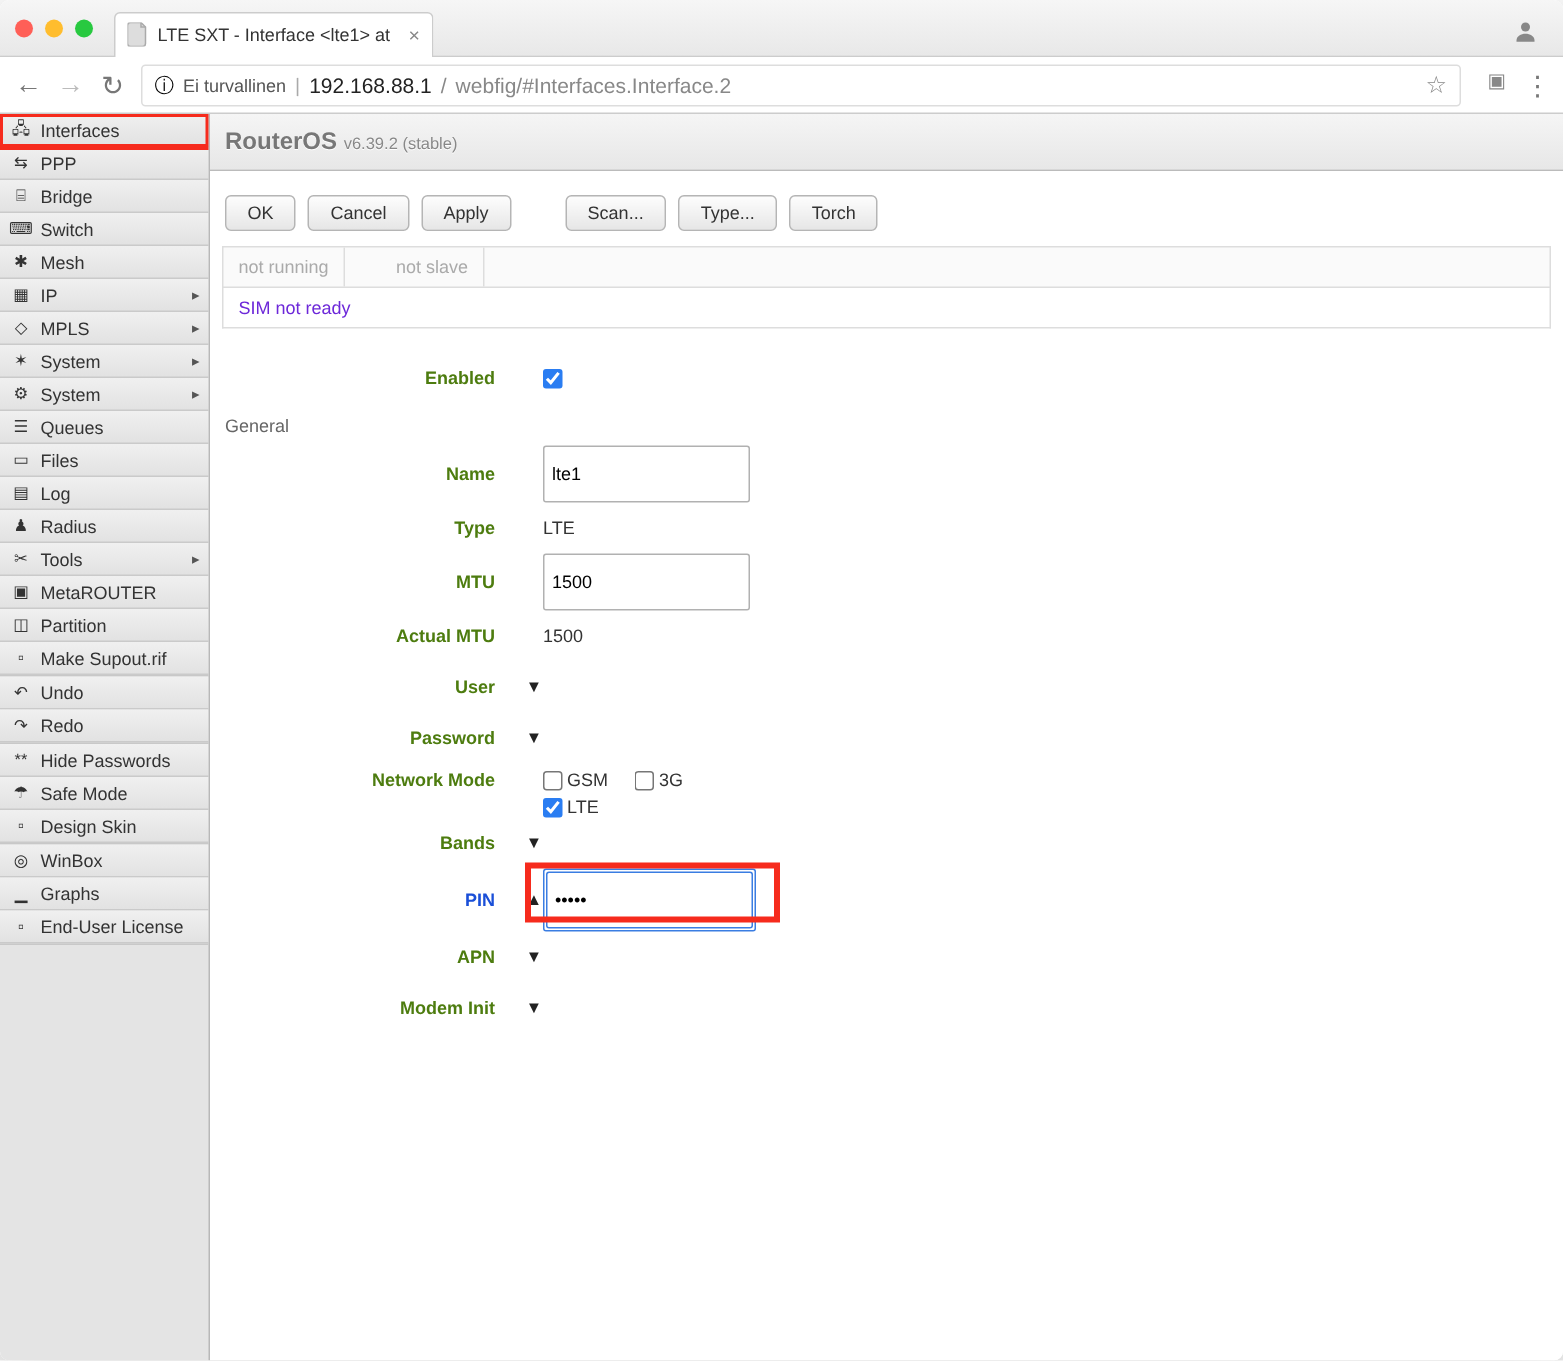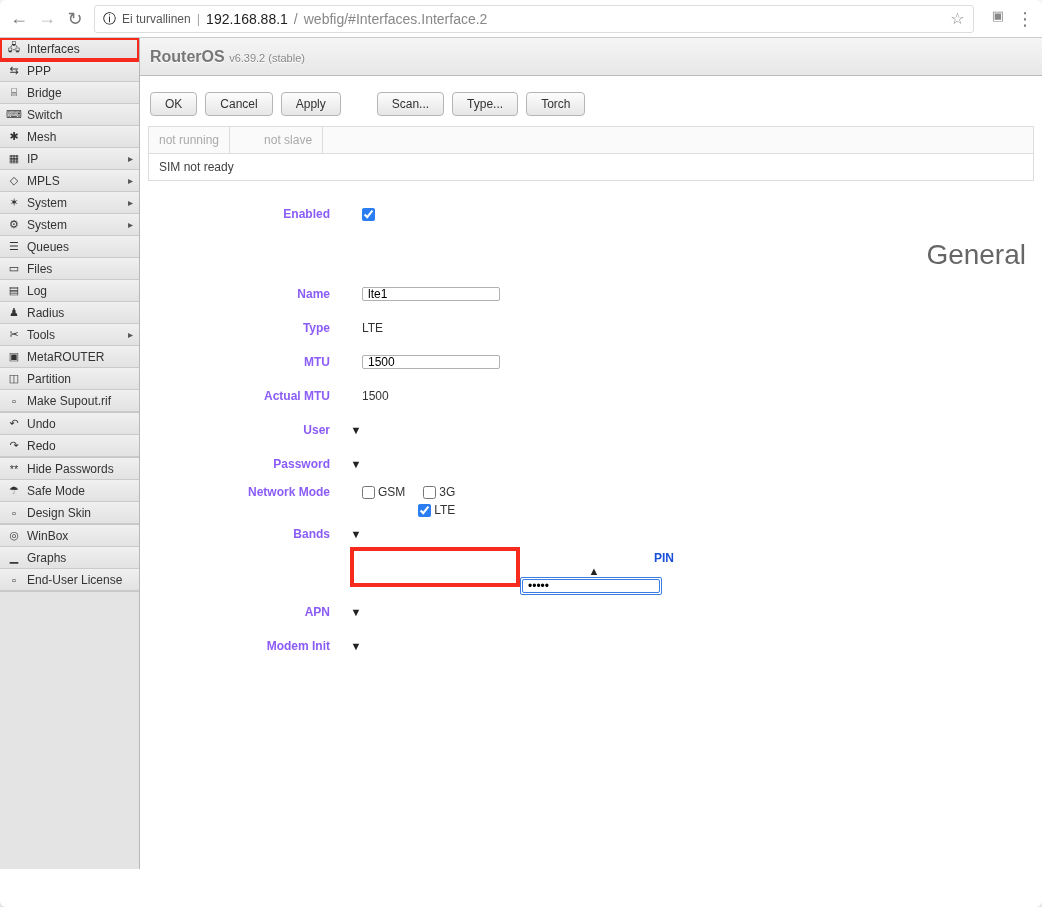--- a/index.html
+++ b/index.html
@@ -50,44 +50,67 @@
 .btn.icon { padding:4px 7px; min-width:28px;}
 .btn.hl { outline:4px solid #f62b1d; outline-offset:1px;}
 
 .pagetitle { text-align:right; font-size:20px; color:#666; font-weight:bold; padding:6px 12px; background:linear-gradient(#f5f5f5,#e7e7e7); border-bottom:1px solid #bbb;}
 
 .actionrow { padding:16px 10px 10px 10px; display:flex; gap:8px;}
 .actionrow .gap { width:20px;}
 
 .status-tabs { display:flex; border:1px solid #ddd; margin:0 8px; background:#fafafa;gap:24px;}
 .status-tabs span { padding:6px 10px; font-size:12px; color:#aaa; border-right:1px solid #ddd;}
-.sim-msg { color:#404040; font-size:12px; padding:6px 10px; margin:0 8px; border:1px solid #ddd; border-top:none; margin-bottom:12px;}
+.sim-msg { color:#6d28d9; font-size:12px; padding:6px 10px; margin:0 8px; border:1px solid #ddd; border-top:none; margin-bottom:12px;}
 
 .form { padding:4px 10px;}
-.section-h { text-align:right; font-size:28px; color:#666; padding:8px 6px 6px 0;}
+.section-h { text-align:left; font-size:12px; color:#666; padding:8px 6px 6px 0;}
 .row { display:flex; align-items:center; min-height:34px;}
-.lbl { width:194px; text-align:right; padding-right:14px; font-weight:bold; font-size:12px; color:#8b5cf6;}
+.lbl { width:194px; text-align:right; padding-right:14px; font-weight:bold; font-size:12px; color:#4d7c0f;}
 .lbl.blue { color:#1a4fd8;}
 .val { color:#333; font-size:12px; display:flex; align-items:center; gap:8px;}
 .arrow-toggle { font-size:11px; color:#222; margin-left:6px; cursor:pointer; }
 .arrow-cell { width:18px; text-align:center; font-size:11px; }
-input[type=text], input[type=password] { border:1px solid #b1b1b1; height:14px; padding:0 5px; font-size:12px; width:138px; border-radius:2px;}
+input[type=text], input[type=password] { border:1px solid #b1b1b1; height:38px; padding:0 5px; font-size:12px; width:138px; border-radius:2px;}
 input[type=checkbox]{ accent-color:#2a7df2;}
 .cbgroup { display:flex; gap:18px; flex-wrap:wrap;}
-.cbitem { display:flex; gap:3px; align-items:center; font-size:12px;justify-content:flex-end;}
+.cbitem { display:flex; gap:3px; align-items:center; font-size:12px;}
 .pin-wrap { border:1px solid #3a7de2; padding:1px; display:inline-block; border-radius:2px;}
 .pin-wrap input { border:1px solid #3a7de2; outline:none;}
 .hl-box { position:absolute; border:4px solid #f62b1d; pointer-events:none;}
 
 </style>
 </head>
 <body>
 
 <div class="window">
 
+  <div class="titlebar">
+    <div class="traffic">
+      <span class="t-close"></span>
+      <span class="t-min"></span>
+      <span class="t-max"></span>
+    </div>
+    <div class="tab">
+      <span class="file-icon">
+        <svg viewBox="0 0 14 16" width="14" height="16">
+            <path d="M2 0h7l3 3v11a2 2 0 0 1-2 2H2a2 2 0 0 1-2-2V2a2 2 0 0 1 2-2z" fill="#ddd" stroke="#aaa"></path>
+            <path d="M9 0v3h3" fill="none" stroke="#aaa"></path>
+          </svg>
+      </span>
+      <span>LTE SXT - Interface &lt;lte1&gt; at</span>
+      <span class="x">×</span>
+    </div>
+    <span class="user-icon">
+      <svg viewBox="0 0 24 24" width="18" height="18" fill="#888">
+          <circle cx="12" cy="8" r="4"></circle>
+          <path d="M4 20c0-4 4-6 8-6s8 2 8 6v1H4z"></path>
+        </svg>
+    </span>
+  </div>
 
   <div class="urlbar">
     <span class="navbtn">←</span>
     <span class="navbtn disabled">→</span>
     <span class="navbtn">↻</span>
     <div class="url-field">
       <span>ⓘ</span>
       <span class="url-prefix">Ei turvallinen</span>
       <span style="color:#aaa">|</span>
       <span class="url-text">192.168.88.1</span>
@@ -305,21 +328,21 @@
                   <span>LTE</span>
                 </span>
             </div>
           </div>
         </div>
         <div class="row">
           <div class="lbl">Bands</div>
           <div class="arrow-cell"><span class="arrow-toggle">▼</span></div>
           <div class="val"></div>
         </div>
-        <div class="row" style="position:relative;flex-direction:column;">
+        <div class="row" style="position:relative;">
           <div class="lbl blue">PIN</div>
           <div class="arrow-cell"><span class="arrow-toggle">▲</span></div>
           <div class="val">
               <span class="pin-wrap"><input type="password" value="•••••" style=""></span>
             </div>
           <div class="hl-box" style="left:200px; top:-4px; width:170px; height:40px;"></div>
         </div>
         <div class="row">
           <div class="lbl">APN</div>
           <div class="arrow-cell"><span class="arrow-toggle">▼</span></div>

